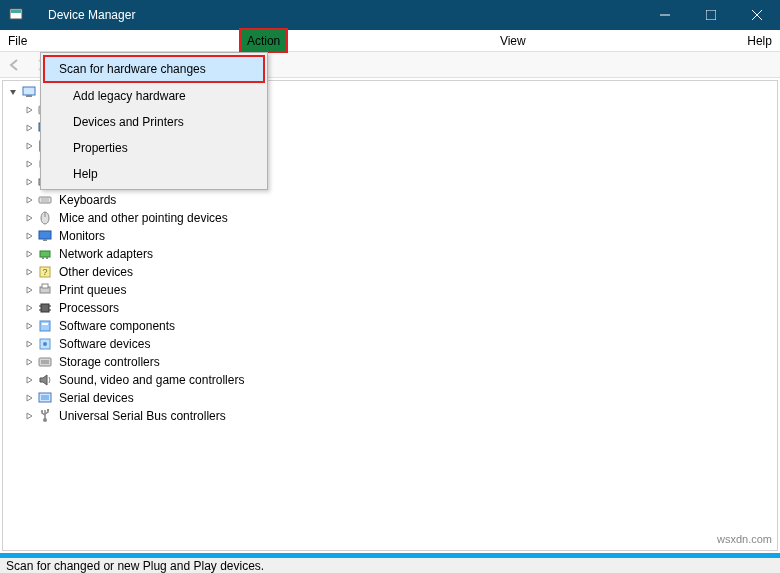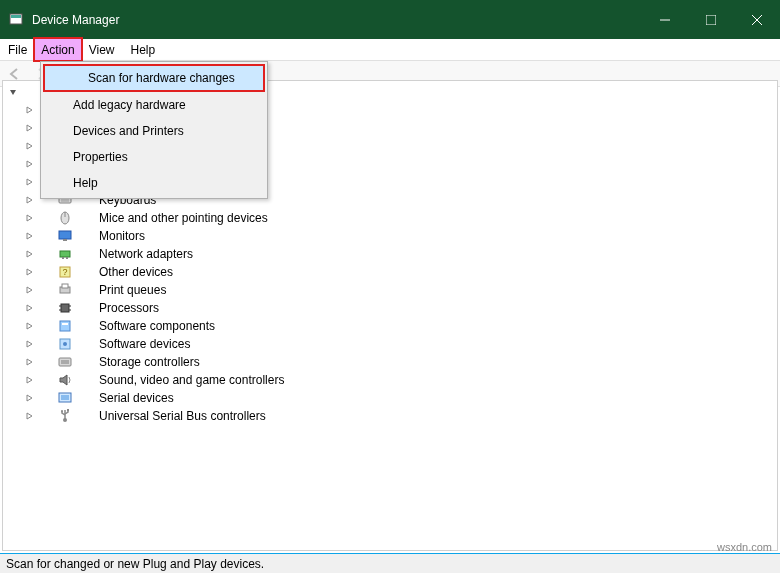--- a/index.html
+++ b/index.html
@@ -1,49 +1,49 @@
 <!DOCTYPE html>
 <html><head>
   <meta charset="utf-8">
   <style>
     * { margin: 0; padding: 0; box-sizing: border-box; font-family: 'Segoe UI', Tahoma, sans-serif; }
     body { width: 780px; height: 573px; overflow: hidden; background: #fff; position: relative; }
 
-    .titlebar { height: 39px; background: #14532d; display: flex; align-items: center; color: #fff; }
+    .titlebar { height: 30px; background: #0c4a6e; display: flex; align-items: center; color: #fff; gap: 16px; }
     .titlebar-icon { width: 16px; height: 16px; margin: 0 8px; }
     .titlebar-text { font-size: 12px; flex: 1; }
     .titlebar-btns { display: flex; }
     .titlebar-btn { width: 46px; height: 30px; display: flex; align-items: center; justify-content: center; }
 
-    .menubar { height: 22px; background: #fff; display: flex; border-bottom: 1px solid #e0e0e0; font-size: 12px; position: relative; }
+    .menubar { height: 22px; background: #fff; display: flex; border-bottom: 1px solid #e0e0e0; font-size: 12px; position: relative; justify-content: space-between; }
     .menu-item { padding: 2px 8px; display: flex; align-items: center; }
-    .menu-item.highlighted { background: #f0abfc; border: 2px solid #e02020; margin: -2px; padding: 2px 6px; }
+    .menu-item.highlighted { background: #15803d; border: 2px solid #e02020; margin: -2px; padding: 2px 6px; }
 
     .action-menu { position: absolute; left: 40px; top: 22px; width: 228px; background: #f0f0f0; border: 1px solid #b0b0b0; box-shadow: 2px 2px 4px rgba(0,0,0,0.2); z-index: 10; padding: 2px; }
     .action-menu-item { height: 26px; display: flex; align-items: center; padding-left: 30px; font-size: 12px; }
-    .action-menu-item.highlighted { background: #cce8ff; border: 2px solid #e02020; margin: 0; padding-left: 43px; height: 28px; }
+    .action-menu-item.highlighted { background: #cce8ff; border: 2px solid #e02020; margin: 0; padding-left: 14px; height: 28px; }
 
     .toolbar { height: 26px; background: #f8f8f8; border-bottom: 1px solid #e0e0e0; display: flex; align-items: center; padding: 0 4px; gap: 4px; }
     .tb-btn { width: 22px; height: 22px; display: flex; align-items: center; justify-content: center; opacity: 0.4; }
     .tb-sep { width: 1px; height: 18px; background: #ccc; margin: 0 2px; }
 
     .tree-area { position: absolute; left: 2px; right: 2px; top: 80px; bottom: 22px; overflow: auto; background: #fff; border: 1px solid #d0d0d0; }
     .tree-root { padding: 2px 0; }
-    .tree-node { display: flex; align-items: center; height: 18px; font-size: 12px; white-space: nowrap; gap: 20px; }
+    .tree-node { display: flex; align-items: center; height: 18px; font-size: 12px; white-space: nowrap; }
     .tree-node.selected { }
     .tree-node.selected .node-label { background: #cce8ff; border: 1px dotted #666; padding: 0 1px; }
     .expand-toggle { width: 12px; height: 12px; display: flex; align-items: center; justify-content: center; margin-right: 2px; }
     .node-icon { width: 16px; height: 16px; margin-right: 4px; display: flex; align-items: center; justify-content: center; }
     .node-label { padding: 0 2px; }
     .indent-0 { padding-left: 4px; }
     .indent-1 { padding-left: 20px; }
 
-    .statusbar { position: absolute; bottom: 0; left: 0; right: 0; height: 20px; background: #f0f0f0; border-top: 1px solid #0ea5e9; font-size: 12px; display: flex; align-items: center; padding: 0 6px; }
-
-    .watermark { position: absolute; right: 8px; bottom: 20px; font-size: 11px; color: #888; }
+    .statusbar { position: absolute; bottom: 0; left: 0; right: 0; height: 20px; background: #f0f0f0; border-top: 5px solid #0ea5e9; font-size: 12px; display: flex; align-items: center; padding: 0 6px; }
+
+    .watermark { position: absolute; right: 8px; bottom: 28px; font-size: 11px; color: #888; }
   </style>
 </head>
 <body>
 
 <div class="titlebar">
   <span class="titlebar-icon">
     <svg viewBox="0 0 16 16">
         <rect x="2" y="2" width="12" height="10" fill="#fff" stroke="#555"></rect>
         <rect x="3" y="3" width="10" height="3" fill="#4a9"></rect>
       </svg>

